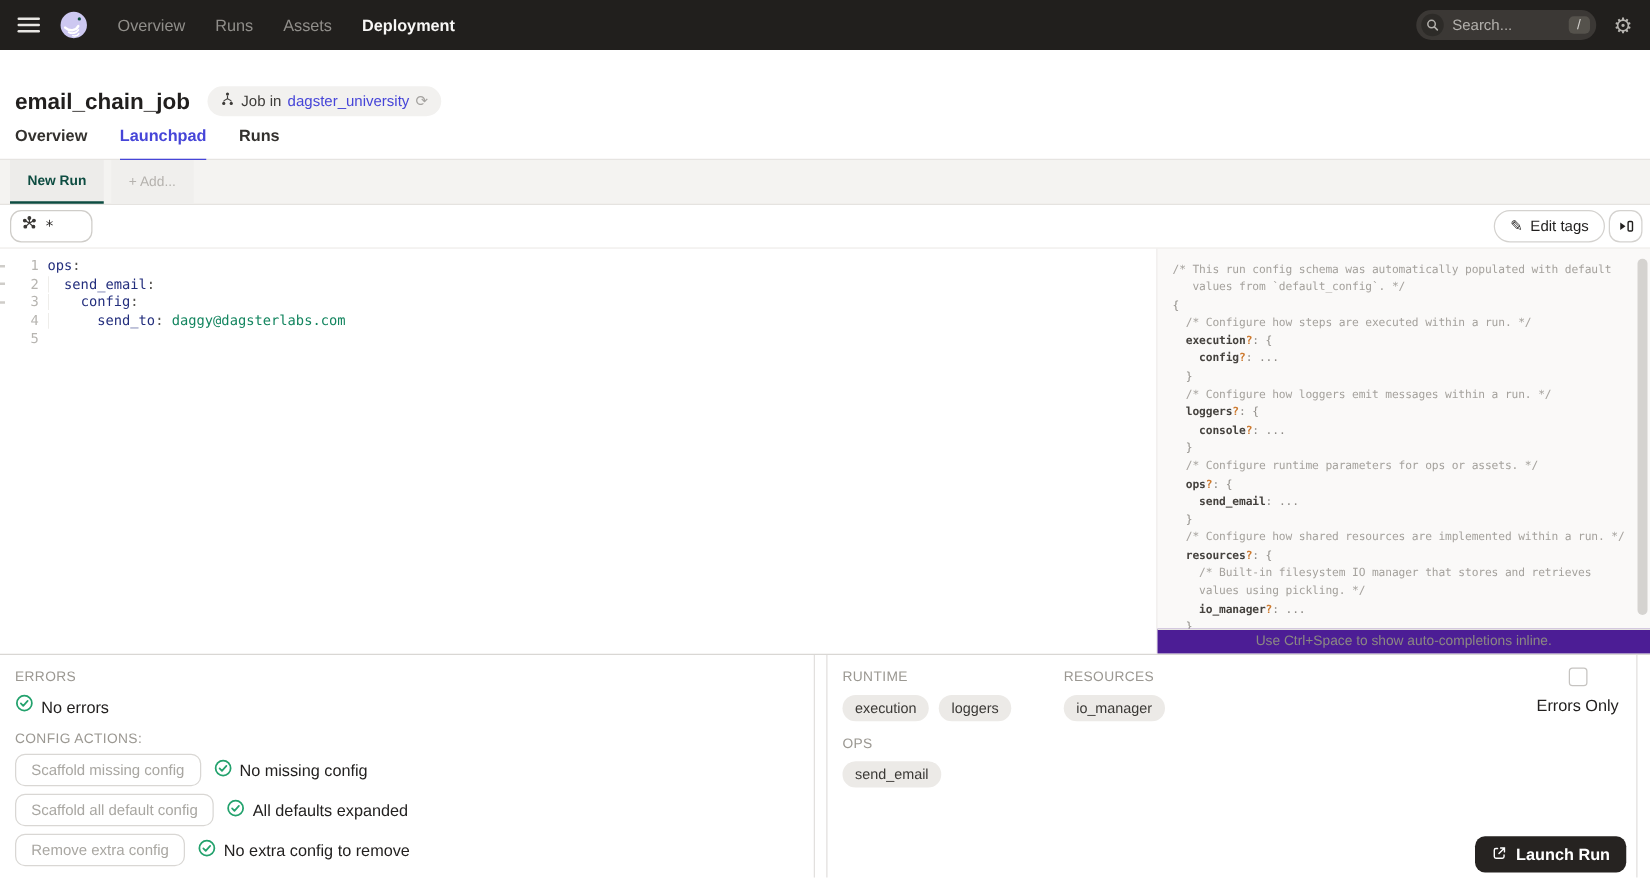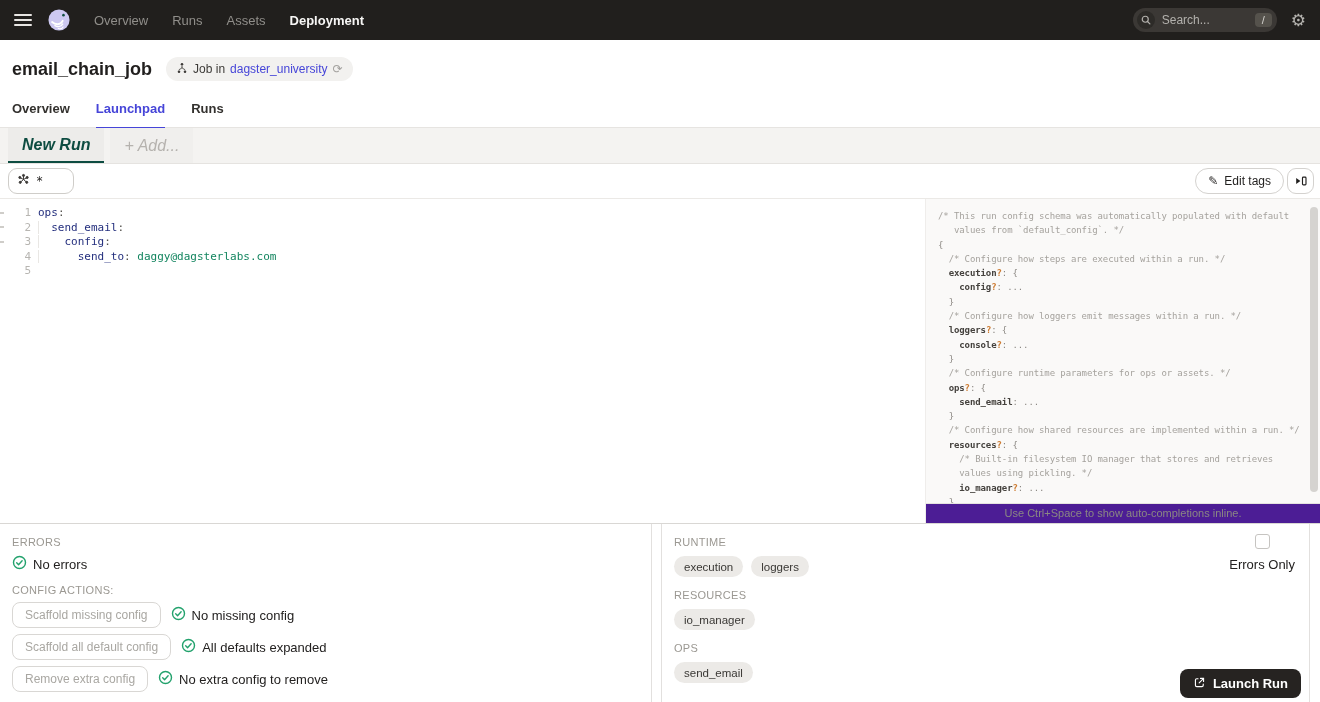--- a/index.html
+++ b/index.html
@@ -21,42 +21,42 @@
   .search-pill { width:144px; height:24px; background:#3b3835; border-radius:13px;
     display:flex; align-items:center; padding:0 5px 0 4px; cursor:text; }
   .search-circle { width:18px; height:18px; border-radius:50%; background:#2d2b28;
     display:flex; align-items:center; justify-content:center; }
   .search-text { font-size:12px; color:#b3b1ad; margin-left:7px; flex:1; }
   .search-shortcut { font-size:11px; color:#d5d3cf; background:#55524c; border-radius:4px;
     padding:1px 7px; }
   .gear { margin:0 14px 0 14px; font-size:17px; color:#b5b3af; cursor:pointer; line-height:1; }
 
   
-  .header { position:absolute; left:0; top:44px; width:1320px; height:50px; background:#fff;
+  .header { position:absolute; left:0; top:56px; width:1320px; height:50px; background:#fff;
     display:flex; align-items:center; }
   .page-title { font-size:18px; font-weight:bold; color:#211f1e; margin-left:12px; }
   .job-badge { margin-left:14px; height:24px; background:#f2f1ef; border-radius:12px;
     display:flex; align-items:center; padding:0 10px; gap:5px; }
   .job-badge .txt { font-size:12px; color:#3d3b38; }
   .job-badge .link { font-size:12px; color:#4645d8; cursor:pointer; }
   .refresh { font-size:12px; color:#a5a3a0; cursor:pointer; }
 
   
   .page-tabs { position:absolute; left:0; top:90px; width:1320px; height:38px;
     border-bottom:1px solid #e6e4e1; display:flex; align-items:center; padding-left:12px; gap:26px; }
   .ptab { font-size:13px; font-weight:bold; color:#33312e; cursor:pointer; position:relative;
     height:38px; display:flex; align-items:center; }
   .ptab.active { color:#4645d8; }
   .ptab.active::after { content:""; position:absolute; left:0; right:0; bottom:-1px; height:2px;
     background:#4645d8; }
 
   
   .strip { position:absolute; left:0; top:128px; width:1320px; height:36px; background:#f4f3f1;
     border-bottom:1px solid #e5e3e0; display:flex; align-items:stretch; }
-  .run-tab { padding:0 14px; display:flex; align-items:center; font-size:16px; cursor:pointer;font-style:italic; }
+  .run-tab { padding:0 14px; display:flex; align-items:center; font-size:11px; cursor:pointer; }
   .run-tab.active { margin-left:8px; background:#edecea; color:#0d4c41; font-weight:bold;
     border-bottom:2px solid #0d4c41; }
   .run-tab.add { background:#f0efed; color:#b5b2ae; margin-left:6px; }
 
   
   .toolbar { position:absolute; left:0; top:164px; width:1320px; height:34px; background:#fff; }
   .op-selector { position:absolute; left:8px; top:4px; width:66px; height:26px; background:#fff;
     border:1px solid #cfcdc9; border-radius:9px; display:flex; align-items:center; padding:0 8px;
     gap:6px; cursor:text; }
   .op-star { font-size:12px; color:#211f1e; font-family:"DejaVu Sans Mono", monospace; }
@@ -110,21 +110,21 @@
     border-right:1px solid #e2e0de; cursor:col-resize; }
   .bottom-right { position:absolute; left:662px; top:0; width:648px; height:179px;
     border-right:1px solid #e2e0de; padding:12px; }
   .mini-label { font-size:11px; color:#9b9892; letter-spacing:0.3px; }
   .status-row { display:flex; align-items:center; gap:6px; margin:7px 0 10px 0; }
   .status-row .txt { font-size:13px; color:#232120; }
   .action-row { display:flex; align-items:center; gap:10px; margin-top:6px; height:26px; }
   .action-btn { height:26px; border:1px solid #d9d7d4; background:#fff; border-radius:8px;
     padding:0 12px; font-size:12px; color:#a9a7a2; cursor:default; }
   .action-status { display:flex; align-items:center; gap:6px; font-size:13px; color:#232120; }
-  .tag-groups { display:flex; flex-wrap:wrap;flex-direction:column; }
+  .tag-groups { display:flex; flex-wrap:wrap; }
   .tag-group { margin-right:42px; margin-bottom:12px; }
   .tag-group:nth-child(3) { flex-basis:100%; margin-right:0; margin-bottom:0; }
   .tag-row { display:flex; gap:8px; margin-top:8px; }
   .tag-pill { height:21px; background:#eceae7; border-radius:11px; padding:0 10px;
     display:flex; align-items:center; font-size:11.5px; color:#3a3835; cursor:pointer; }
   .errors-only { position:absolute; right:14px; top:10px; display:flex; align-items:center;
     gap:8px; cursor:pointer;flex-direction:column; }
   .checkbox { width:15px; height:15px; border:1px solid #c6c4c1; border-radius:3px;
     background:#fff; }
   .errors-only .txt { font-size:13px; color:#232120; }

